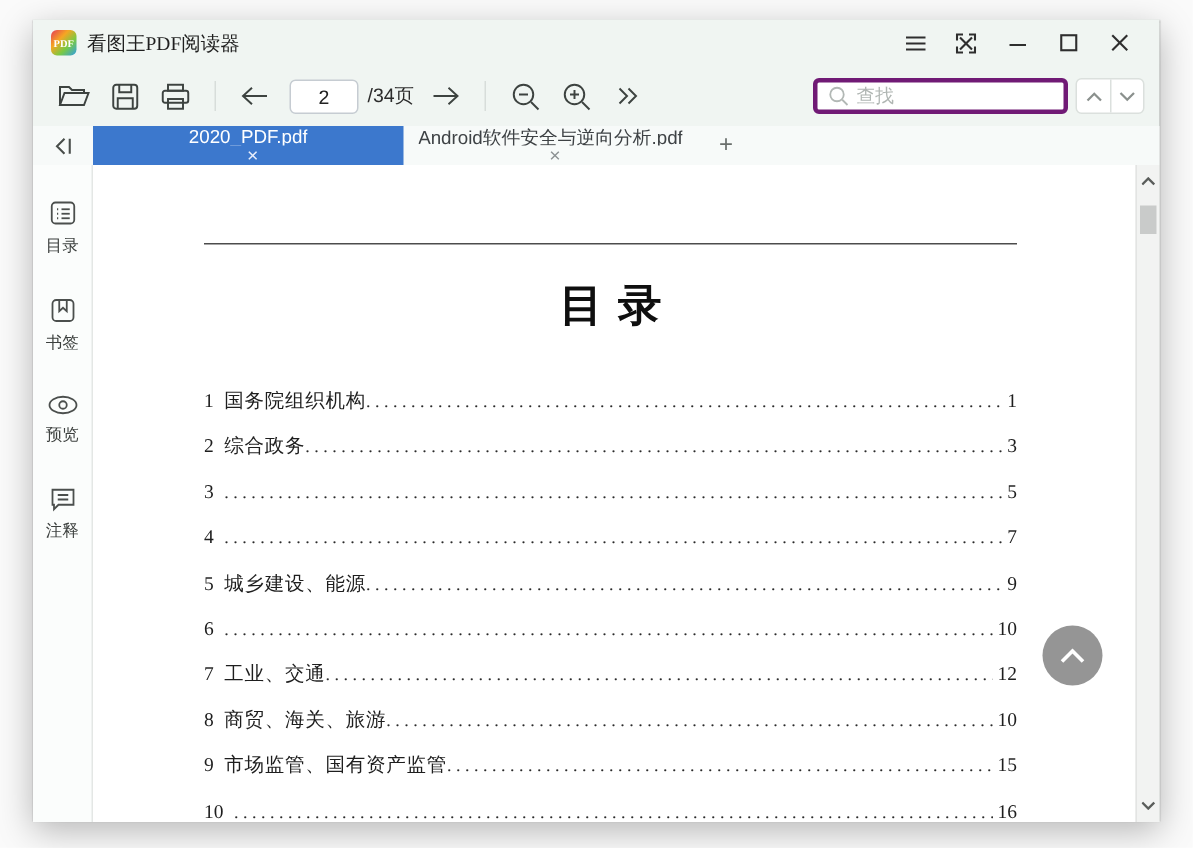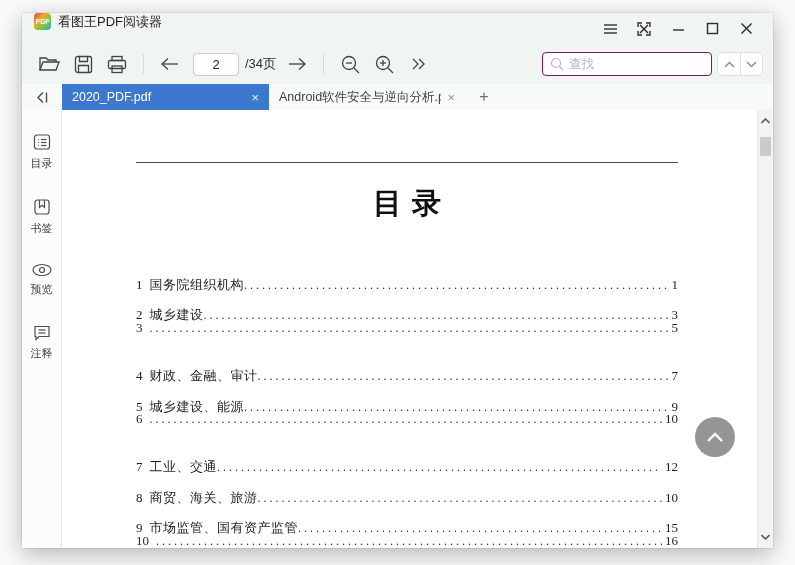--- a/index.html
+++ b/index.html
@@ -3,53 +3,53 @@
 <meta charset="utf-8">
 <style>
   * { margin:0; padding:0; box-sizing:border-box; }
   html,body { width:795px; height:565px; overflow:hidden; background:#fafafa;
               font-family:"Liberation Sans","DejaVu Sans",sans-serif; }
   .window { position:absolute; left:22px; top:13px; width:751px; height:535px;
             background:#f0f5f2; box-shadow:0 6px 22px rgba(0,0,0,.28), 0 0 1px rgba(0,0,0,.35);
             display:flex; flex-direction:column; }
 
   
-  .titlebar { height:31px; display:flex; align-items:flex-start; padding:0 12px; flex:none; }
+  .titlebar { height:31px; display:flex; align-items:center; padding:0 12px; flex:none;font-family:Liberation Serif, serif; }
   .logo { width:17px; height:17px; border-radius:4px; margin-right:7px;
           background:linear-gradient(135deg,#e43a57 0%,#f6a623 35%,#7ac943 65%,#2f9ee8 100%);
           color:#fff; font-size:7px; font-weight:bold; display:flex; align-items:center; justify-content:center; }
   .title-text { font-size:13px; color:#1f1f1f; }
   .win-controls { margin-left:auto; display:flex; align-items:center; }
   .win-btn { width:30px; height:31px; display:flex; align-items:center; justify-content:center; margin-left:4px; cursor:default; }
   .win-btn svg { stroke:#2e2e2e; stroke-width:1.4; fill:none; }
 
   
   .toolbar { height:40px; display:flex; align-items:center; padding:0 10px; flex:none; }
   .tool-btn { width:34px; height:30px; display:flex; align-items:center; justify-content:center; }
   .tool-btn svg { stroke:#3d4340; stroke-width:1.3; fill:none; }
   .tb-divider { width:1px; height:20px; background:#d7ddda; margin:0 9px; }
   .page-input { width:46px; height:23px; border:1px solid #c6ccd2; border-radius:4px; background:#fff;
                 text-align:center; font-size:13px; color:#222; margin:0 6px; outline:none; }
   .page-total { font-size:13px; color:#2c2c2c; margin-right:4px; }
   .search-group { margin-left:auto; display:flex; align-items:center; }
-  .search-box { width:170px; height:24px; background:#fff; border:1px solid #701a75; border-radius:4px;
+  .search-box { width:170px; height:24px; background:#fff; border:3px solid #701a75; border-radius:4px;
                 display:flex; align-items:center; padding:0 7px; }
   .search-box svg { stroke:#b2b8b5; stroke-width:1.2; fill:none; flex:none; }
   .search-input { border:none; outline:none; flex:1; min-width:0; font-size:12.5px; margin-left:5px; color:#333; background:transparent; }
   .search-input::placeholder { color:#b0b6b3; }
   .search-nav { display:flex; margin-left:5px; border:1px solid #dbe0dd; border-radius:4px; background:#fff; height:24px; }
   .search-nav-btn { width:22px; display:flex; align-items:center; justify-content:center; }
   .search-nav-btn + .search-nav-btn { border-left:1px solid #dbe0dd; }
   .search-nav-btn svg { stroke:#8a908d; stroke-width:1.5; fill:none; }
 
   
   .tabbar { height:26px; display:flex; align-items:stretch; background:#f7faf9; flex:none; }
   .collapse-btn { width:40px; display:flex; align-items:center; justify-content:center; flex:none; }
   .collapse-btn svg { stroke:#4a4f4c; stroke-width:1.4; fill:none; }
-  .tab { display:flex; align-items:center; padding:0 10px; font-size:12.5px; }
+  .tab { display:flex; align-items:center; padding:0 10px; font-size:12.5px;flex-direction:column; }
   .tab.active { width:207px; background:#3c78cd; color:#fff; }
   .tab.inactive { width:196px; color:#3e4245; }
   .tab-label { flex:1; white-space:nowrap; overflow:hidden; }
   .tab-close { font-size:13px; margin-left:6px; flex:none; line-height:1; }
   .tab.active .tab-close { color:#e8eefc; }
   .tab.inactive .tab-close { color:#8d9294; }
   .tab-add { width:38px; display:flex; align-items:center; justify-content:center; color:#6a6f6c; font-size:16px; }
 
   
   .main { flex:1; display:flex; min-height:0; }
@@ -62,21 +62,21 @@
   .content { flex:1; background:#fff; position:relative; overflow:hidden; min-width:0;
              font-family:"Liberation Serif","DejaVu Serif",serif; }
   .page-header { position:absolute; left:74px; top:33px; font-size:10.5px; letter-spacing:1.5px; color:#2d2d2d; }
   .header-rule { position:absolute; left:74px; top:52px; width:542px; border-top:1.5px solid #4c4c4c; }
   .doc-title { position:absolute; left:74px; top:74px; width:542px; text-align:center;
                font-size:29px; font-weight:bold; color:#0f0f0f; letter-spacing:10px; text-indent:10px; }
   .toc { position:absolute; left:74px; top:142px; width:542px; }
   .toc-row { height:30.4px; line-height:30.4px; display:flex; align-items:baseline;
              font-size:13px; color:#1e1e1e; }
   .toc-num { flex:none; margin-right:7px; }
-  .toc-title { flex:none; letter-spacing:0.5px;margin-top:18px; }
+  .toc-title { flex:none; letter-spacing:0.5px; }
   .toc-leader { flex:1; overflow:hidden; height:30.4px; white-space:nowrap; letter-spacing:3px; font-size:12px; color:#2a2a2a; }
   .toc-leader::after { content:"........................................................................................................................"; }
   .toc-page { flex:none; padding-left:3px; }
 
   .back-top { position:absolute; right:22px; top:307px; width:40px; height:40px; border-radius:50%;
               background:rgba(140,140,140,.92); display:flex; align-items:center; justify-content:center; }
   .back-top svg { stroke:#fff; stroke-width:2.4; fill:none; }
 
   .scrollbar { width:16px; background:#f2f3f2; border-left:1px solid #e3e4e3; position:relative; flex:none; }
   .sb-arrow { position:absolute; left:0; width:100%; height:14px; display:flex; align-items:center; justify-content:center; }
@@ -273,32 +273,31 @@
 
       <div class="toc">
         <div class="toc-row">
           <span class="toc-num">1</span>
             <span class="toc-title">国务院组织机构</span>
             <span class="toc-leader"></span>
             <span class="toc-page">1</span>
         </div>
         <div class="toc-row">
           <span class="toc-num">2</span>
-            <span class="toc-title">城乡建设</span>
+            <span class="toc-title">综合政务</span>
             <span class="toc-leader"></span>
             <span class="toc-page">3</span>
         </div>
         <div class="toc-row">
           <span class="toc-num">3</span>
             <span class="toc-leader"></span>
             <span class="toc-page">5</span>
         </div>
         <div class="toc-row">
           <span class="toc-num">4</span>
-            <span class="toc-title">财政、金融、审计</span>
             <span class="toc-leader"></span>
             <span class="toc-page">7</span>
         </div>
         <div class="toc-row">
           <span class="toc-num">5</span>
             <span class="toc-title">城乡建设、能源</span>
             <span class="toc-leader"></span>
             <span class="toc-page">9</span>
         </div>
         <div class="toc-row">

